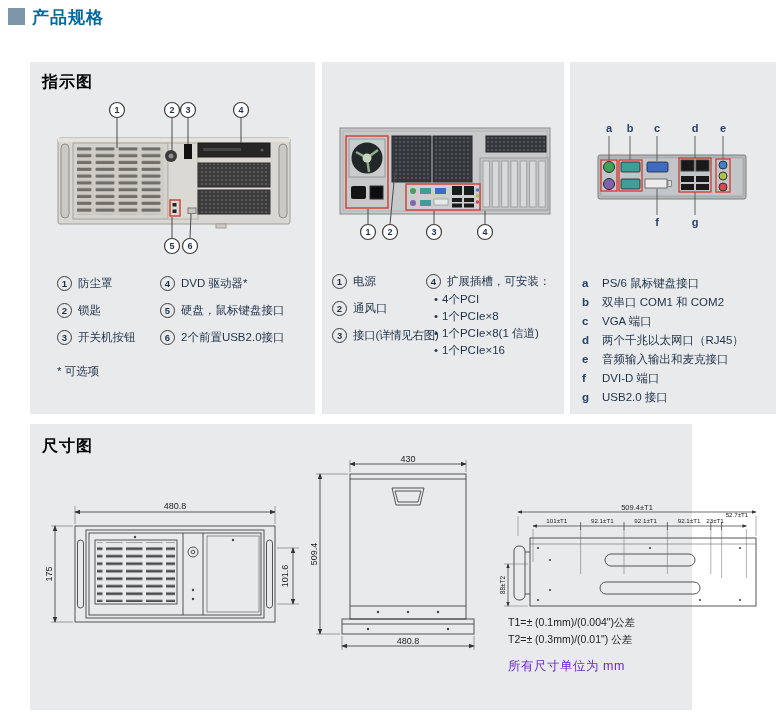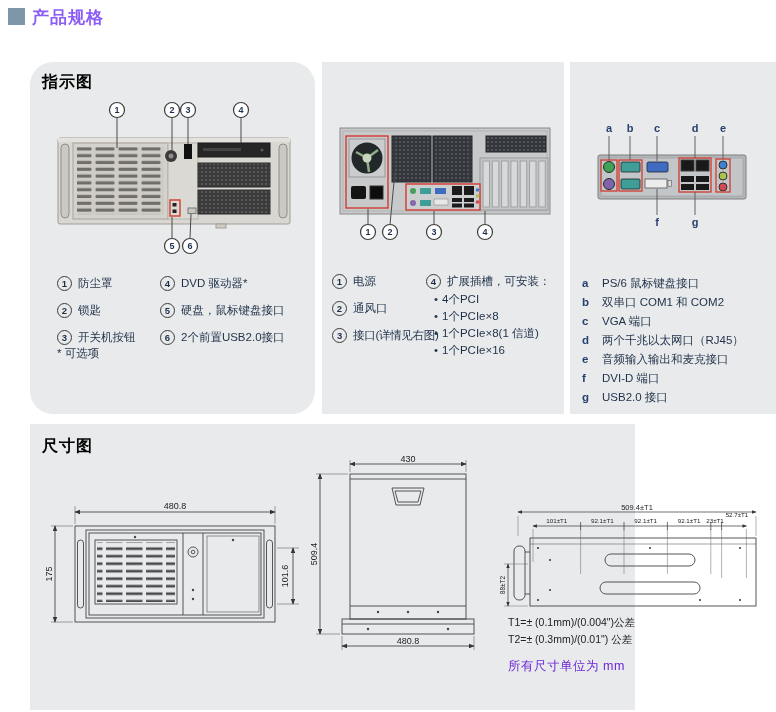--- a/index.html
+++ b/index.html
@@ -5,27 +5,27 @@
   * { margin:0; padding:0; box-sizing:border-box; }
   html,body { background:#fff; }
   body {
     width:776px; height:712px; position:relative; overflow:hidden;
     font-family:"Liberation Sans","DejaVu Sans",sans-serif;
     -webkit-font-smoothing:antialiased;
   }
   .page { position:relative; width:776px; height:712px; background:#ffffff; }
 
   .hdr-square { position:absolute; left:8px; top:8px; width:17px; height:17px; background:#7d96a8; }
-  .page-title { position:absolute; left:32px; top:6px; font-size:17px; font-weight:bold; color:#8b5cf6; letter-spacing:1px; }
+  .page-title { position:absolute; left:32px; top:6px; font-size:17px; font-weight:bold; color:#0369a1; letter-spacing:1px; }
 
   .panel { position:absolute; background:#e8eaeb; }
-  #panel-front { left:30px;  top:62px;  width:285px; height:352px;border-radius:23px; }
+  #panel-front { left:30px;  top:62px;  width:285px; height:352px; }
   #panel-rear  { left:322px; top:62px;  width:242px; height:352px; }
   #panel-io    { left:570px; top:62px;  width:206px; height:352px; }
-  #panel-dim   { left:30px;  top:424px; width:605px; height:286px; }
+  #panel-dim   { left:30px;  top:424px; width:662px; height:286px; }
 
   .sec-title { position:absolute; left:12px; top:10px; font-size:16px; font-weight:bold; color:#000; letter-spacing:1px; }
 
   .abs { position:absolute; }
   .photo-svg { display:block; }
   svg text { font-family:"Liberation Sans","DejaVu Sans",sans-serif; }
 
   
   .leg-col { position:absolute; }
   .leg-row { display:flex; align-items:flex-start; gap:6px; margin-bottom:12px;
@@ -159,21 +159,21 @@
       </div>
       <div class="leg-row">
         <span class="cnum">5</span>
         <span>硬盘，鼠标键盘接口</span>
       </div>
       <div class="leg-row">
         <span class="cnum">6</span>
         <span>2个前置USB2.0接口</span>
       </div>
     </div>
-    <div class="footnote" style="left:27px; top:284px;">* 可选项</div>
+    <div class="footnote" style="left:27px; top:302px;">* 可选项</div>
   </section>
 
   <section class="panel" id="panel-rear">
     <svg class="photo-svg abs" style="left:12px; top:62px;" width="222" height="120" viewBox="0 0 222 120">
       <defs>
         <pattern id="rmesh" width="4" height="4" patternUnits="userSpaceOnUse">
           <rect width="4" height="4" fill="#33363a"></rect>
           <circle cx="2" cy="2" r="1" fill="#5a5e63"></circle>
         </pattern>
       </defs>

